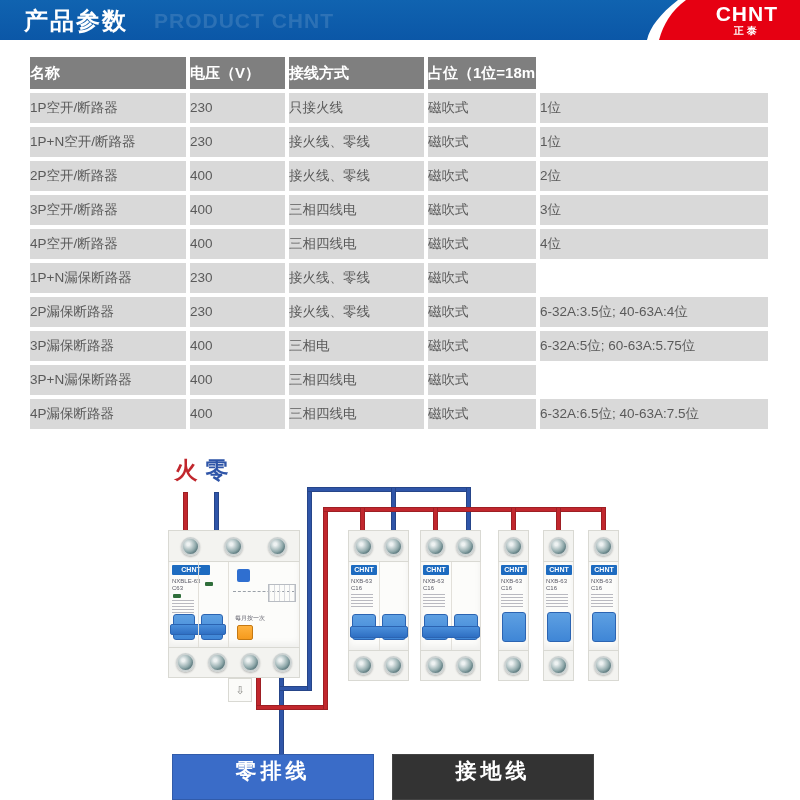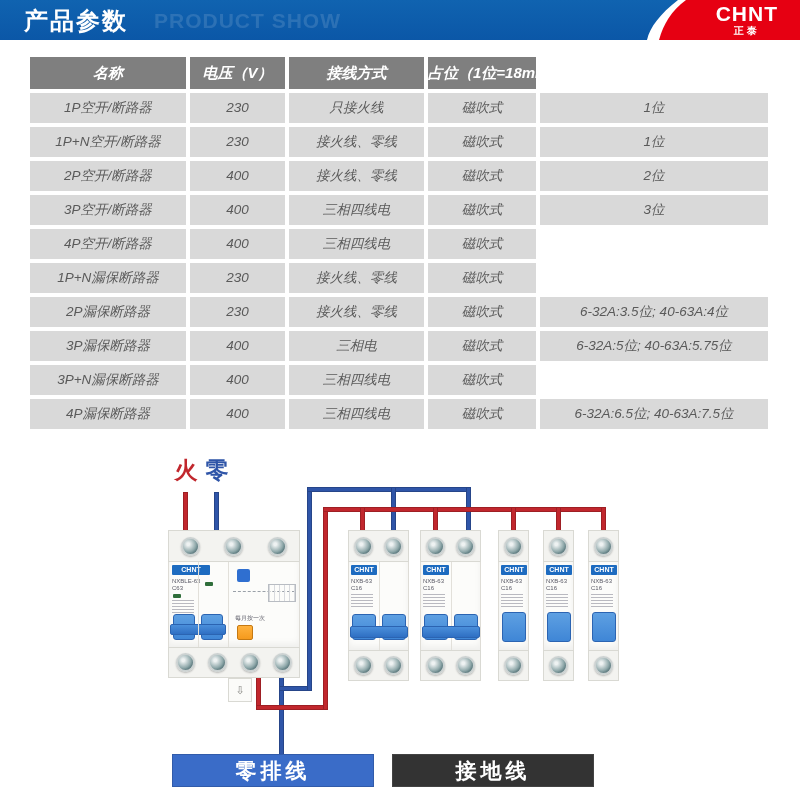--- a/index.html
+++ b/index.html
@@ -18,21 +18,21 @@
   .logo-main{font-size:21px;font-weight:bold;color:#fff;letter-spacing:1px;}
   .logo-sub{font-size:10px;font-weight:bold;color:#fff;margin-top:2px;letter-spacing:3px;}
 
   
   .spec-table{position:absolute;left:30px;top:57px;width:738px;}
   .trow{display:grid;grid-template-columns:156px 95px 135px 108px 228px;gap:4px;margin-bottom:4px;}
   .thead .tcell{background:var(--table-header-bg);color:#fff;height:32px;line-height:32px;
                 font-size:15px;font-weight:bold;}
   .tbody .tcell{background:var(--table-cell-bg);color:#5a5a5a;height:30px;line-height:30px;
                 font-size:13.5px;}
-  .tcell{text-align:center;white-space:nowrap;overflow:hidden;font-style:italic;}
+  .tcell{white-space:nowrap;overflow:hidden;}
 
   
   .wire{position:absolute;box-shadow:inset 0 0 0 1px rgba(0,0,0,.18);}
   .wire.red{background:var(--wire-red);}
   .wire.blue{background:var(--wire-blue);}
 
   .phase-label{position:absolute;width:34px;text-align:center;font-size:23px;font-weight:bold;}
   .phase-label.red{color:var(--wire-red);}
   .phase-label.blue{color:var(--wire-blue);}
 
@@ -62,33 +62,33 @@
   .dash-line{position:absolute;height:0;border-top:1px dashed #9aa0a8;}
   .schematic{position:absolute;width:26px;height:16px;border:1px solid #b8bcc2;
              background:repeating-linear-gradient(90deg,#d8dade 0 1px,transparent 1px 5px);}
   .test-btn{position:absolute;width:16px;height:15px;border-radius:2px;
             background:linear-gradient(180deg,#ffb23e,var(--test-button-orange));
             border:1px solid #c57912;box-sizing:border-box;}
   .mount-tag{position:absolute;width:24px;height:24px;background:#fbfbf9;border:1px solid #d9d9d3;
              box-sizing:border-box;color:#8a8a86;font-size:11px;text-align:center;line-height:22px;}
 
   
-  .bus-bar{position:absolute;top:754px;width:202px;height:33px;line-height:33px;
+  .bus-bar{position:absolute;top:754px;width:202px;height:46px;line-height:33px;
            text-align:center;color:#fff;font-size:21px;font-weight:bold;letter-spacing:4px;}
   .bus-bar.neutral{background:var(--neutral-bar-blue);box-shadow:inset 0 0 0 1px rgba(0,0,0,.15);}
   .bus-bar.ground{background:var(--ground-bar-dark);box-shadow:inset 0 0 0 1px rgba(255,255,255,.08);}
 </style>
 </head>
 <body>
 
 <div id="page">
 
   <div class="banner">
     <div class="banner-title">产品参数</div>
-    <div class="banner-subtitle">PRODUCT SHOW</div>
+    <div class="banner-subtitle">PRODUCT CHNT</div>
     <svg class="banner-corner" viewBox="0 0 180 40" preserveAspectRatio="none">
       <path d="M58,0 C40,14 30,27 27,40 L40,40 C44,25 52,11 68,0 Z" fill="#ffffff"></path>
       <path d="M66,0 C51,11 43,25 39,40 L180,40 L180,0 Z" fill="#e60012"></path>
     </svg>
     <div class="logo">
       <div class="logo-main">CHNT</div>
       <div class="logo-sub">正泰</div>
     </div>
   </div>
 
@@ -126,40 +126,41 @@
           <div class="tcell">400</div>
           <div class="tcell">三相四线电</div>
           <div class="tcell">磁吹式</div>
           <div class="tcell">3位</div>
         </div>
         <div class="trow">
           <div class="tcell">4P空开/断路器</div>
           <div class="tcell">400</div>
           <div class="tcell">三相四线电</div>
           <div class="tcell">磁吹式</div>
+          <div class="tcell">4位</div>
         </div>
         <div class="trow">
           <div class="tcell">1P+N漏保断路器</div>
           <div class="tcell">230</div>
           <div class="tcell">接火线、零线</div>
           <div class="tcell">磁吹式</div>
         </div>
         <div class="trow">
           <div class="tcell">2P漏保断路器</div>
           <div class="tcell">230</div>
           <div class="tcell">接火线、零线</div>
           <div class="tcell">磁吹式</div>
           <div class="tcell">6-32A:3.5位; 40-63A:4位</div>
         </div>
         <div class="trow">
           <div class="tcell">3P漏保断路器</div>
           <div class="tcell">400</div>
           <div class="tcell">三相电</div>
           <div class="tcell">磁吹式</div>
-          <div class="tcell">6-32A:5位; 40-63A:5.75位</div>
+          <div class="tcell">6-32A:5位; 60-63A:5.75位</div>
         </div>
         <div class="trow">
           <div class="tcell">3P+N漏保断路器</div>
           <div class="tcell">400</div>
           <div class="tcell">三相四线电</div>
           <div class="tcell">磁吹式</div>
         </div>
         <div class="trow">
           <div class="tcell">4P漏保断路器</div>
           <div class="tcell">400</div>

